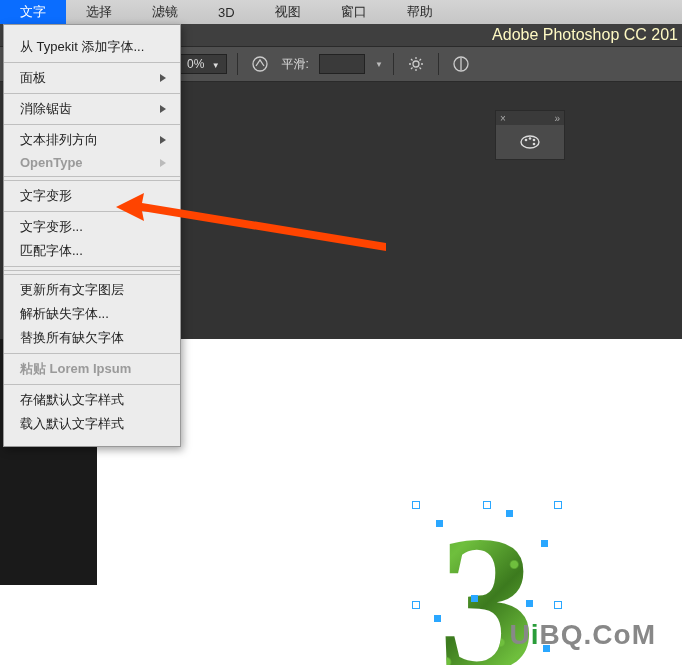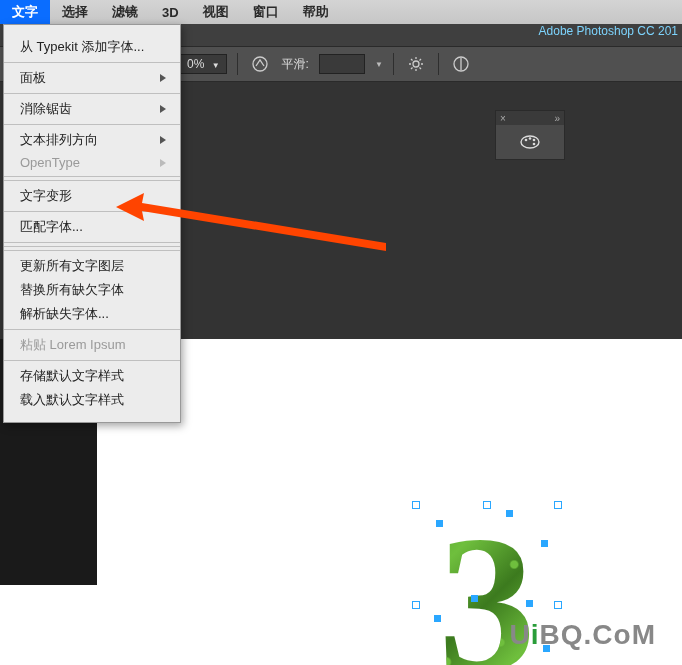--- a/index.html
+++ b/index.html
@@ -12,39 +12,39 @@
     position: relative;
   }
   .menubar {
     height: 24px;
     background: linear-gradient(#d4d4d4, #c6c6c6);
     display: flex;
     align-items: center;
     color: #2a2a2a;
   }
   .menubar .item {
-    padding: 0 12px;
+    padding: 0 20px;
     height: 100%;
     display: flex;
     align-items: center;
     cursor: default;
-    font-weight: bold;
   }
   .menubar .item.active {
     background: #0a6dff;
     color: #fff;
   }
   .titlebar {
     height: 22px;
     background: #3f3f3f;
-    color: #7dd3fc;
+    color: #fef9c3;
     display: flex;
+    align-items: center;
     justify-content: flex-end;
     padding-right: 4px;
-    font-size: 12px;
+    font-size: 16px;
     position: relative;
   }
   .toolbar {
     height: 36px;
     background: #505050;
     border-top: 1px solid #2a2a2a;
     border-bottom: 1px solid #2a2a2a;
     display: flex;
     align-items: center;
     color: #ddd;
@@ -86,21 +86,21 @@
     padding: 10px 0;
     font-size: 13px;
     color:#222;
   }
   .dropdown .mi {
     padding: 3px 14px 3px 16px;
     display:flex; align-items:center; justify-content:space-between;
     cursor: default;
     white-space: nowrap;
   }
-  .dropdown .mi.disabled { color:#9a9a9a; }
+  .dropdown .mi.disabled { color:#9a9a9a;font-weight:bold; }
   .dropdown .sep-line { height:1px; background:#bfbfbf; margin:3px 0; }
   .arrow-right {
     width:0;height:0;border-top:4px solid transparent;border-bottom:4px solid transparent;border-left:6px solid #555;
   }
   .mi.disabled .arrow-right{ border-left-color:#bbb;}
   
   .float-panel{
     position:absolute; left:495px; top:110px; width:70px;
     background:#4a4a4a; border:1px solid #2a2a2a; z-index:5;
   }
@@ -234,33 +234,36 @@
       <span>OpenType</span>
       <span class="arrow-right"></span>
     </div>
   <div class="sep-line"></div>
   <div class="sep-line"></div>
   <div class="mi">
       <span>文字变形</span>
     </div>
   <div class="sep-line"></div>
   <div class="mi">
+      <span>文字变形...</span>
+    </div>
+  <div class="mi">
       <span>匹配字体...</span>
     </div>
   <div class="sep-line"></div>
   <div class="sep-line"></div>
   <div class="sep-line"></div>
   <div class="mi">
       <span>更新所有文字图层</span>
     </div>
   <div class="mi">
+      <span>解析缺失字体...</span>
+    </div>
+  <div class="mi">
       <span>替换所有缺欠字体</span>
-    </div>
-  <div class="mi">
-      <span>解析缺失字体...</span>
     </div>
   <div class="sep-line"></div>
   <div class="mi disabled">
       <span>粘贴 Lorem Ipsum</span>
     </div>
   <div class="sep-line"></div>
   <div class="mi">
       <span>存储默认文字样式</span>
     </div>
   <div class="mi">

